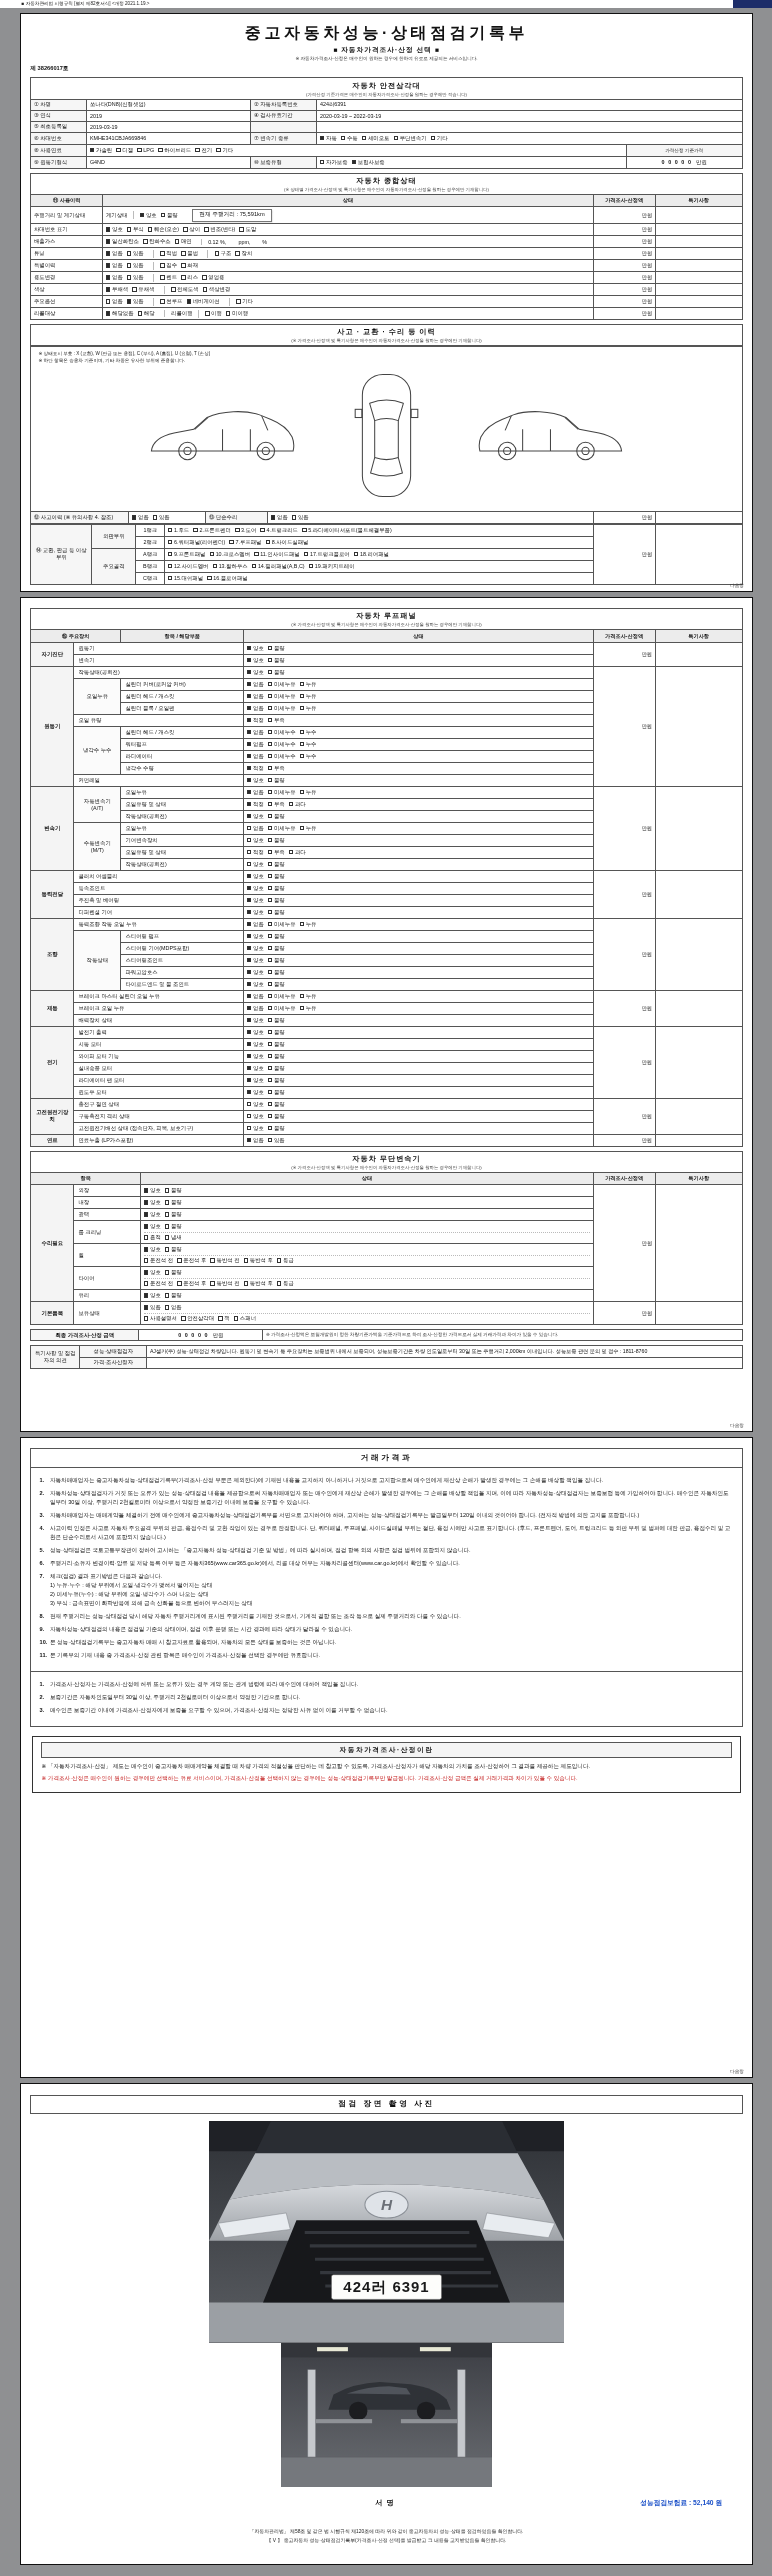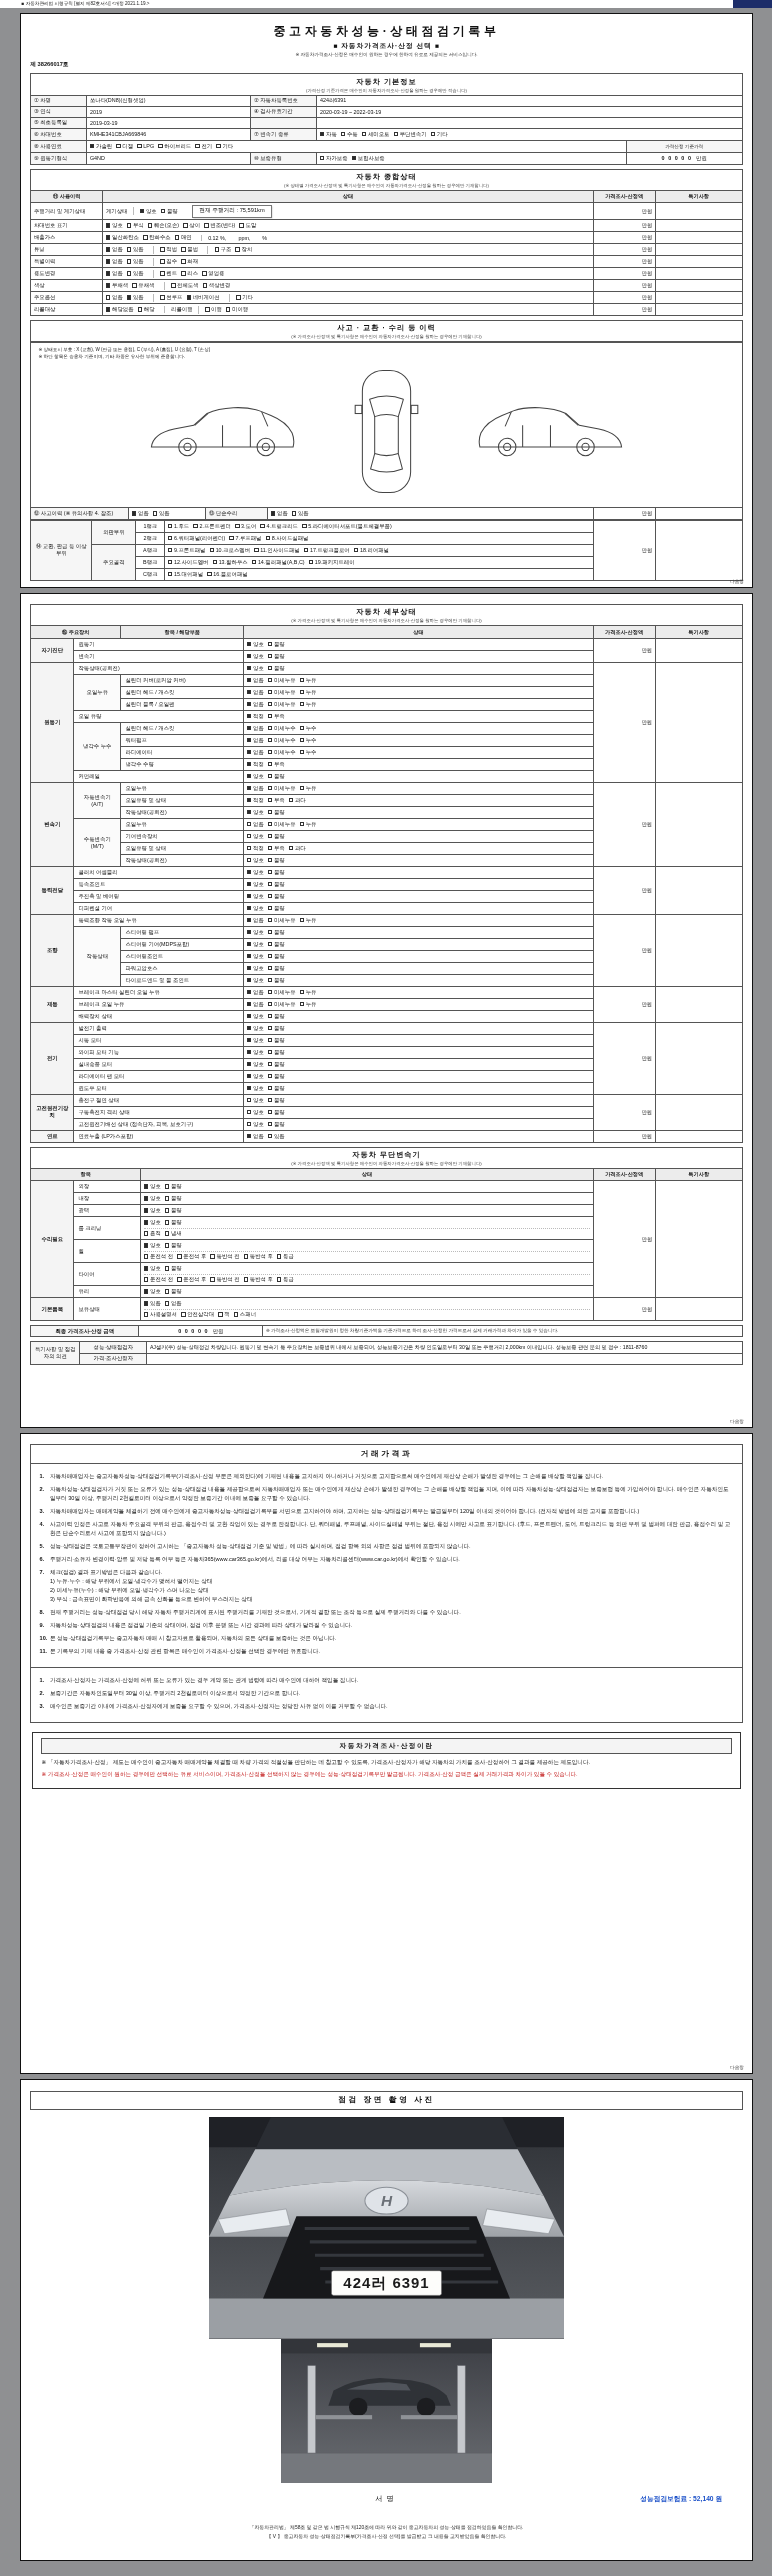--- a/index.html
+++ b/index.html
@@ -2,21 +2,21 @@
 <html style="font-size:8.2px"><head>
 <meta charset="utf-8">
 <style>
   *{box-sizing:border-box}
   body{margin:0;background:#8f9092;width:773px;font-family:"Liberation Sans","DejaVu Sans",sans-serif;color:#111}
   .top-strip{height:8.2px;background:#fff;position:relative;font-size:4.6px;line-height:8.2px;padding-left:21.6px;color:#222;overflow:hidden}
   .top-tab{position:absolute;right:0;top:0;width:40px;height:8.2px;background:#1d2d69}
   .doc{width:733px;margin:5.2px auto 0;background:#fff;border:1px solid #111;padding:6.2px 9.3px;position:relative}
   #page1{min-height:572px}#page2{min-height:835px}#page3{min-height:641px}#page4{min-height:482px}
   .hdr{text-align:center;margin:2.1px 0 1px}
-  .hdr-title{font-size:12px;font-weight:bold;letter-spacing:3.6px}
+  .hdr-title{font-size:16px;font-weight:bold;letter-spacing:3.6px}
   .hdr-sub{font-size:6.7px;font-weight:bold;margin-top:2.1px;letter-spacing:1px}
   .hdr-note{font-size:4.6px;color:#333;margin-top:1.5px}
   .doc-no{font-size:5.7px;font-weight:bold;text-align:left;margin-top:4.1px}
   table.tbl{width:100%;border-collapse:collapse;margin-top:4.1px;table-layout:fixed}
   .joined{margin-top:-0.5px !important}
   .tbl td,.tbl th{border:0.5px solid #555;font-size:5.4px;padding:1.5px 2.6px;vertical-align:middle;word-break:break-all}
   .sec-row td{padding:2.1px;text-align:center}
   .sec-title{font-size:7.2px;font-weight:bold;letter-spacing:1px}
   .sec-note{font-size:4.4px;color:#444;display:block;margin-top:1px}
   .hd th{background:#ececec;font-weight:bold;text-align:center;font-size:5.2px;padding:2.1px 1px}
@@ -52,21 +52,21 @@
   .n-num{width:10.3px;flex:none;font-weight:bold}
   .n-text{white-space:pre-line}
   .def-box{border:0.8px solid #333;margin:9.3px 2.1px 4.1px;padding:5.2px 7.2px 6.2px}
   .def-title{text-align:center;font-weight:bold;font-size:6.7px;border:0.5px solid #555;padding:2.6px;margin-bottom:4.1px;background:#f4f4f4;letter-spacing:1.5px}
   .def-p{font-size:5.6px;line-height:1.55;margin:3.1px 1px}
   .def-p.red{color:#c11414}
   .photo-wrap{text-align:center;margin-top:7.2px}
   .photo-wrap svg{display:block;margin:0 auto}
   .photo{background:#000}
   .sign-row{position:relative;height:17.5px;margin-top:11.3px}
-  .sign-label{position:absolute;left:50%;transform:translateX(-50%);font-size:7.2px;font-weight:normal;letter-spacing:4.1px}
+  .sign-label{position:absolute;left:50%;transform:translateX(-50%);font-size:7.2px;font-weight:bold;letter-spacing:4.1px}
   .insurance{position:absolute;right:20.6px;top:1px;font-size:6.7px;font-weight:bold;color:#1b50c8}
   .footers{margin-top:12.4px;text-align:center;font-size:4.9px;color:#222;line-height:1.8}
   svg text{font-family:"Liberation Sans","DejaVu Sans",sans-serif}
 </style>
 </head>
 <body>
 
 <div class="canvas">
 
   <div class="top-strip">
@@ -87,21 +87,21 @@
           <col style="width:56px">
           <col style="width:164px">
           <col style="width:66px">
           <col>
           <col style="width:49px">
           <col style="width:67px">
         </colgroup>
       <tbody>
         <tr class="sec-row">
           <td colspan="6">
-            <span class="sec-title">자동차 기본정보</span>
+            <span class="sec-title">자동차 안전삼각대</span>
             <span class="sec-note">(가격산정 기준가격은 매수인이 자동차가격조사·산정을 원하는 경우에만 적습니다)</span>
           </td>
         </tr>
         <tr>
           <td class="lb">① 차명</td>
           <td>쏘나타(DN8)(신형셋업)</td>
           <td class="lb">② 자동차등록번호</td>
           <td colspan="3">424러6391</td>
         </tr>
         <tr>
@@ -340,21 +340,21 @@
           <col style="width:43px">
           <col style="width:47px">
           <col style="width:123px">
           <col>
           <col style="width:62px">
           <col style="width:87px">
         </colgroup>
       <tbody>
         <tr class="sec-row">
           <td colspan="6">
-            <span class="sec-title">자동차 세부상태</span>
+            <span class="sec-title">자동차 루프패널</span>
             <span class="sec-note">(※ 가격조사·산정액 및 특기사항은 매수인이 자동차가격조사·산정을 원하는 경우에만 기재합니다)</span>
           </td>
         </tr>
         <tr class="hd">
           <th colspan="2">⑮ 주요장치</th>
           <th>항목 / 해당부품</th>
           <th>상태</th>
           <th>가격조사·산정액</th>
           <th>특기사항</th>
         </tr>

